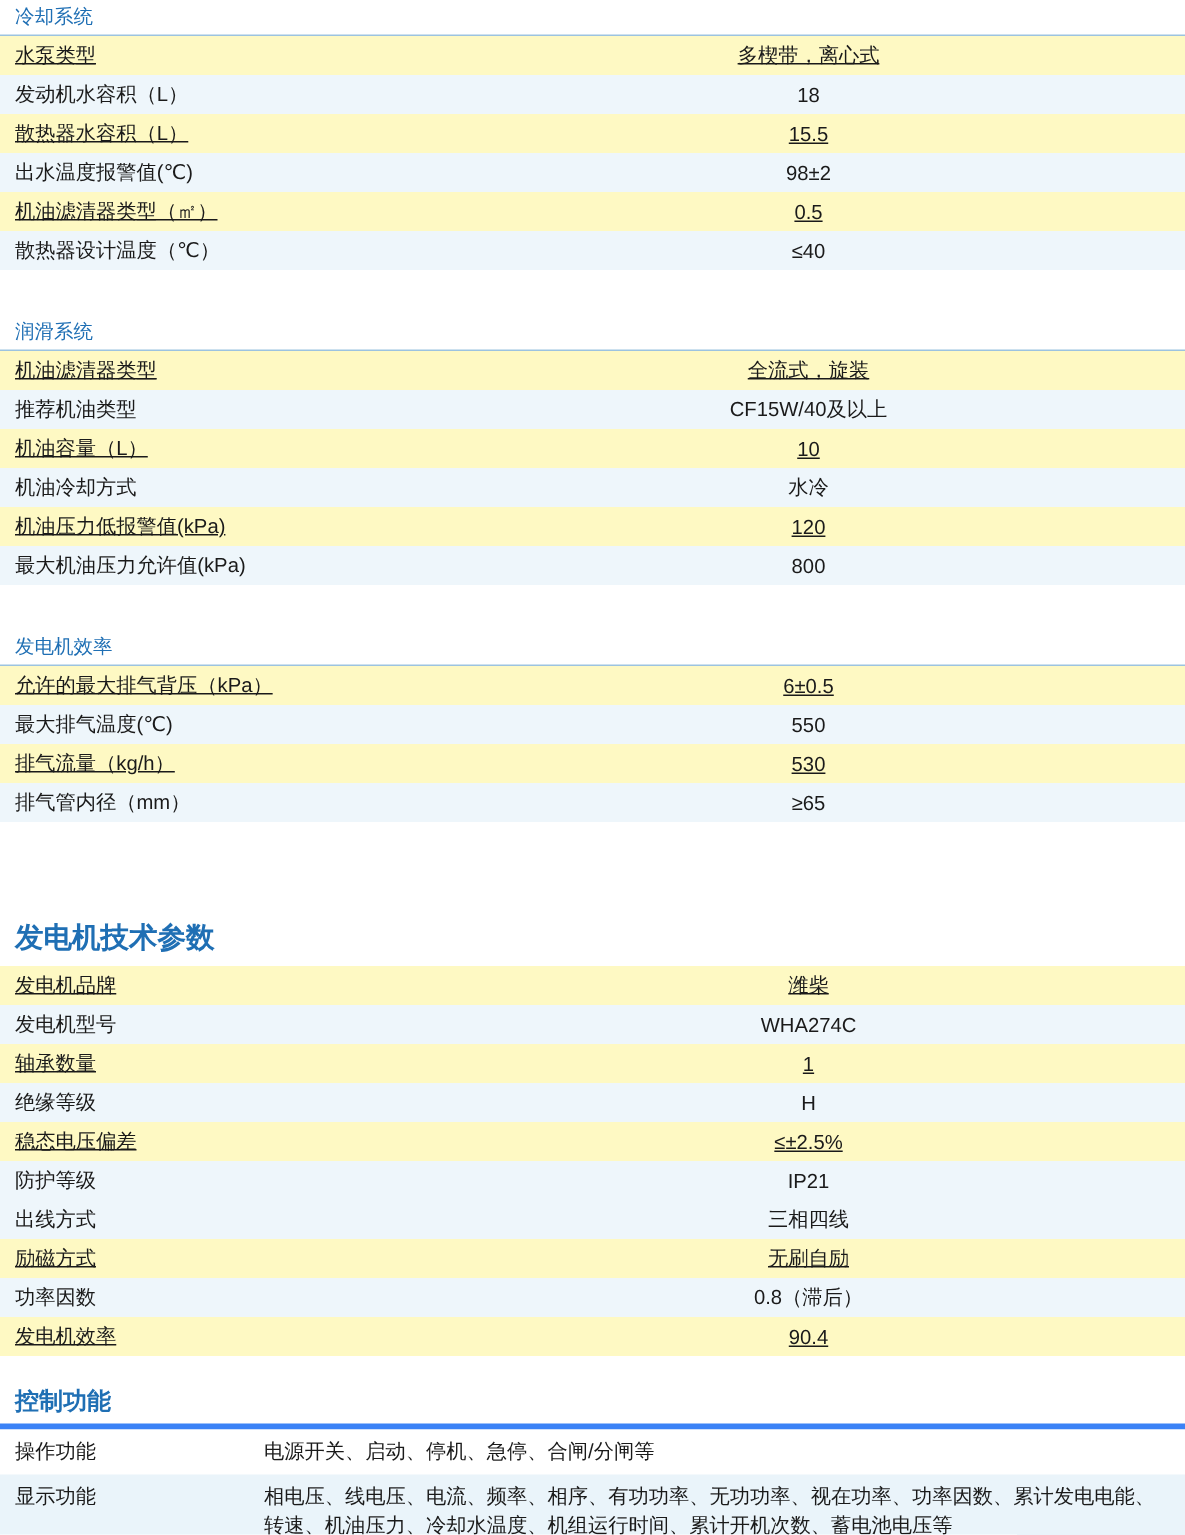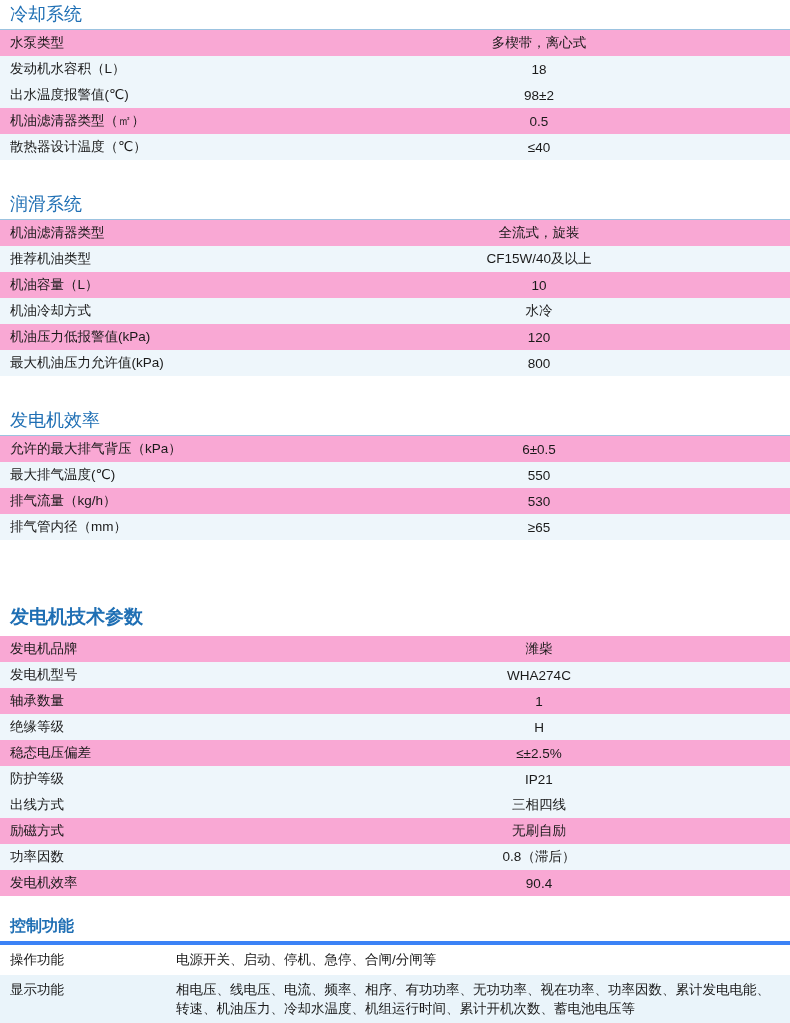--- a/index.html
+++ b/index.html
@@ -16,21 +16,21 @@
   }
   .page {
     position: relative;
     width: 790px;
     height: 1023px;
     overflow: hidden;
   }
 
   
   .sec-head {
-    font-size: 18px;
+    font-size: 13px;
     color: #1f6fb4;
     padding: 2px 0 3px 10px;
     border-bottom: 1px solid #9cc3e0;
     margin-bottom: 0;
   }
   .sec-head.big {
     font-size: 19px;
     font-weight: bold;
     color: #1f6fb4;
     border-bottom: none;
@@ -44,21 +44,21 @@
     padding: 0 0 4px 10px;
   }
 
   
   table.spec {
     width: 100%;
     border-collapse: collapse;
     table-layout: fixed;
     font-size: 13.5px;
   }
-  table.spec tr.odd  { background: #f9a8d4; }
+  table.spec tr.odd  { background: #fef9c3; text-decoration: underline; }
   table.spec tr.even { background: #eef6fb; }
   table.spec td {
     padding: 4px 0 4px 0;
     height: 16px;
     vertical-align: middle;
     border: none;
   }
   table.spec td.k {
     width: 278px;
     padding-left: 10px;
@@ -106,20 +106,24 @@
   <table class="spec">
     <tbody>
       <tr class="odd">
         <td class="k">水泵类型</td>
         <td class="v">多楔带，离心式</td>
       </tr>
       <tr class="even">
         <td class="k">发动机水容积（L）</td>
         <td class="v">18</td>
       </tr>
+      <tr class="odd">
+        <td class="k">散热器水容积（L）</td>
+        <td class="v">15.5</td>
+      </tr>
       <tr class="even">
         <td class="k">出水温度报警值(℃)</td>
         <td class="v">98±2</td>
       </tr>
       <tr class="odd">
         <td class="k">机油滤清器类型（㎡）</td>
         <td class="v">0.5</td>
       </tr>
       <tr class="even">
         <td class="k">散热器设计温度（℃）</td>

